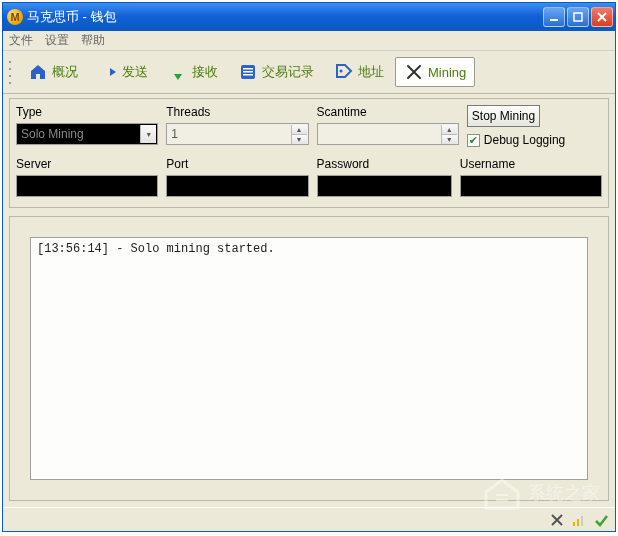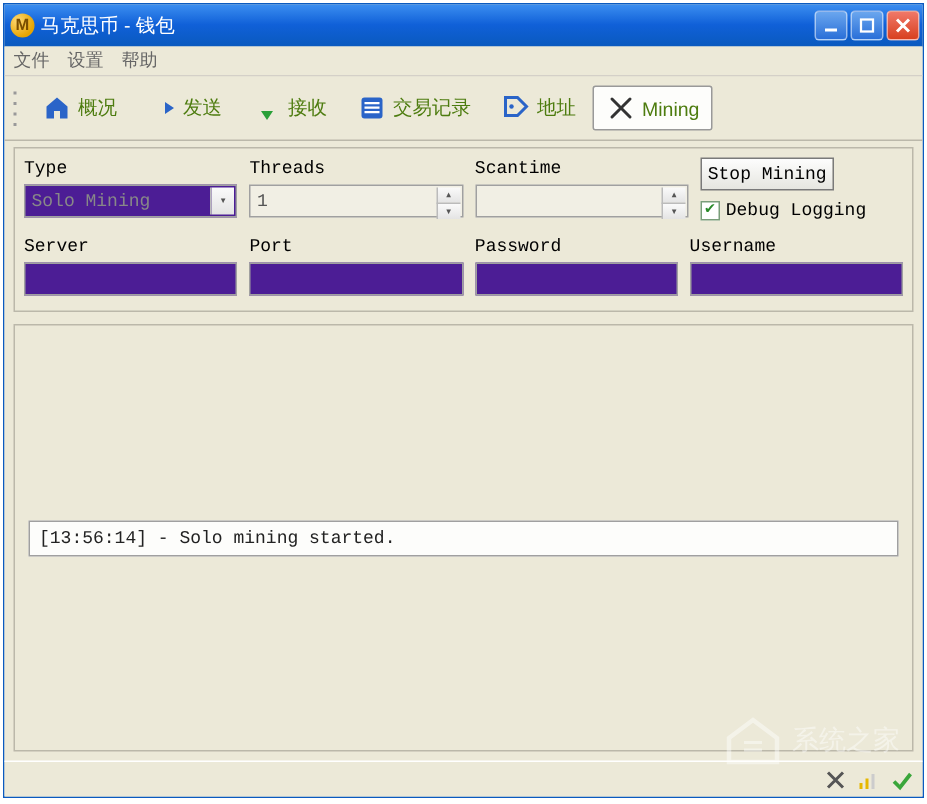--- a/index.html
+++ b/index.html
@@ -103,33 +103,33 @@
   }
   .form-panel {
     border: 1px solid #bbb8aa;
     background: #ece9d8;
     padding: 6px 6px 10px 6px;
   }
   .form-row {
     display: flex;
     gap: 8px;
   }
-  .col { flex: 1; display: flex; flex-direction: column; gap: 2px; font-family: Liberation Mono, monospace; }
+  .col { flex: 1; display: flex; flex-direction: column; gap: 2px; }
   .col.narrow { flex: 0.95; }
   .lbl { color: #000; font-size: 12px; margin-bottom: 2px; }
   .field {
     height: 22px;
     background: #f1efe4;
     border: 1px solid #a0a0a0;
     display: flex; align-items: center;
     padding: 0 4px;
     color: #555;
     position: relative;
   }
-  .field.disabled { background: #4c1d95; color: #888; }
+  .field.disabled { background: #000000; color: #888; }
   .field .val { flex: 1; }
   .spin-btns, .dd-btn {
     position: absolute; right: 1px; top: 1px; bottom: 1px;
     width: 16px;
     display: flex; flex-direction: column;
   }
   .spin-btns .sb, .dd-btn {
     flex:1; background: linear-gradient(#fafafa,#e4e4e4);
     border-left: 1px solid #bbb;
     display:flex; align-items:center; justify-content:center;
@@ -148,23 +148,22 @@
   .chk-row { display:flex; align-items:center; gap:4px; margin-top:4px;}
   .chkbox {
     width: 13px; height: 13px; background:#fff; border:1px solid #7a9e7a;
     display:flex; align-items:center; justify-content:center;
     color:#2a8a2a; font-size:11px; line-height:1;
   }
   .log-panel {
     flex: 1;
     border: 1px solid #bbb8aa;
     background: #ece9d8;
-    padding: 9px;
-    display: flex;
-    align-items: center;
+    padding: 20px;
+    display: flex;
   }
   .log-inner {
     flex:1;
     background: #fdfdfb;
     border: 1px solid #a0a0a0;
     padding: 4px 6px;
     font-family: "Courier New", monospace;
     font-size: 12px;
     color: #222;
     overflow: hidden;

